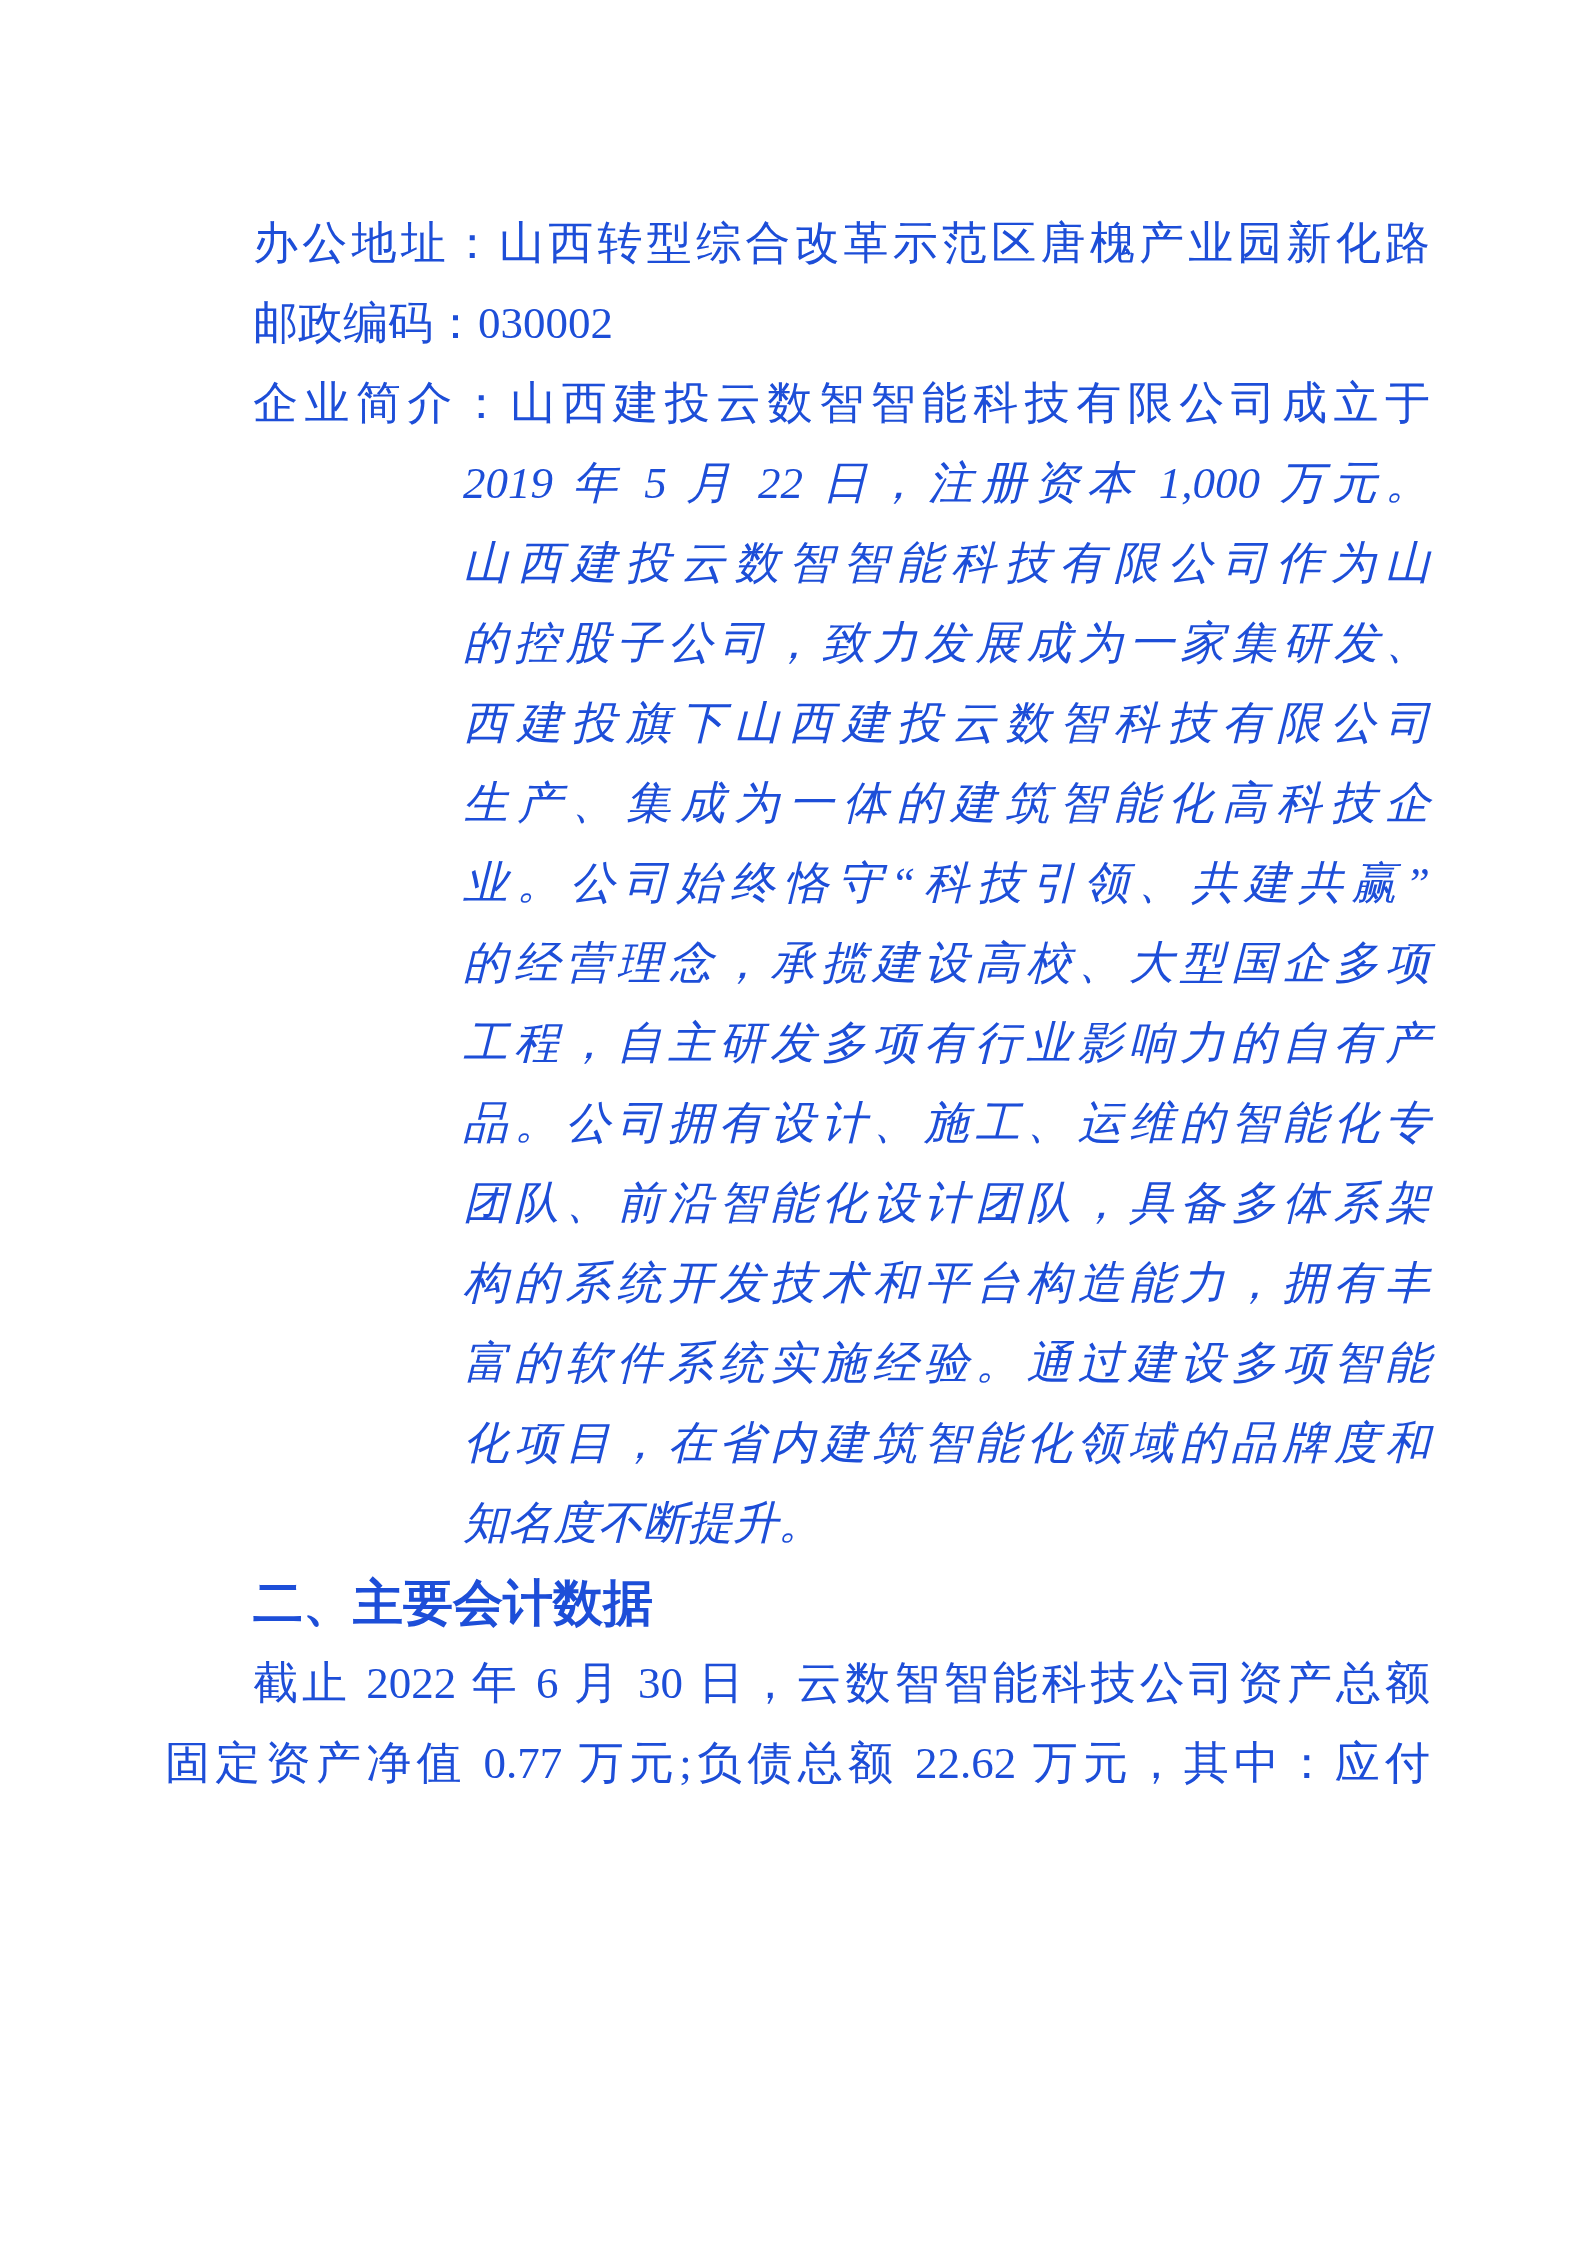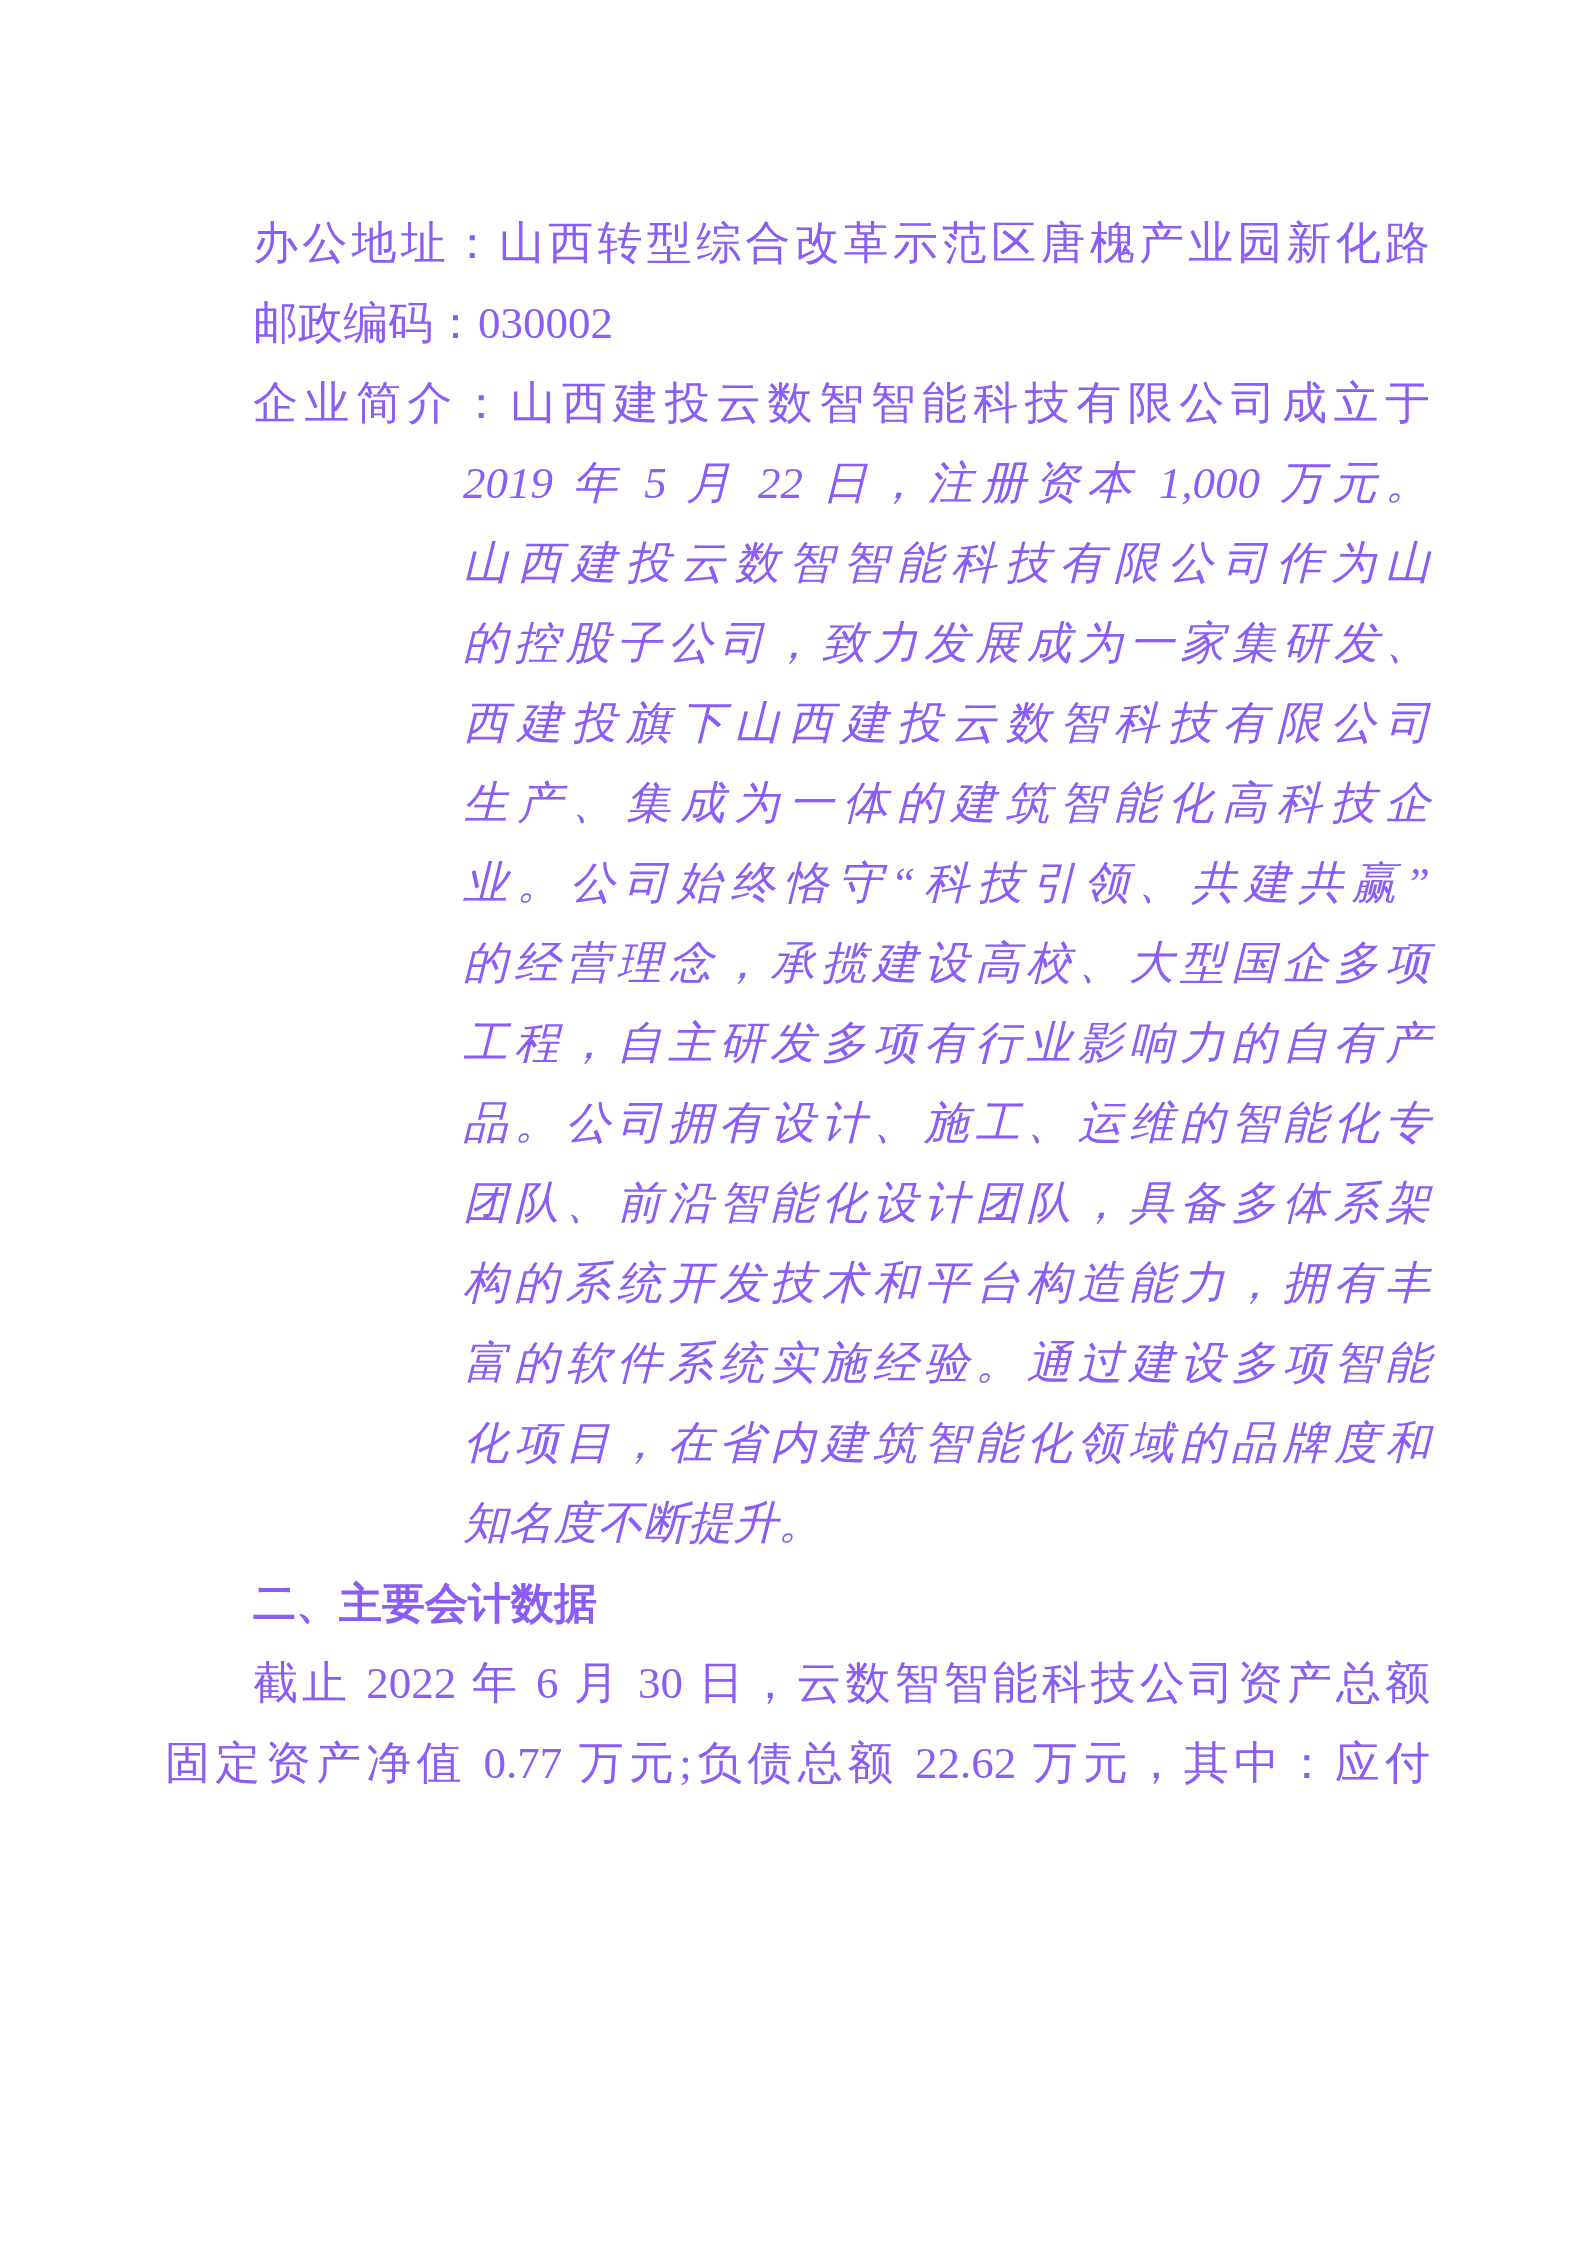--- a/index.html
+++ b/index.html
@@ -1,21 +1,21 @@
 <!DOCTYPE html>
 <html><head>
 <meta charset="utf-8">
 <style>
   html, body { margin: 0; padding: 0; background: #ffffff; }
   .page {
     position: relative;
     width: 1587px;
     height: 2245px;
     background: #ffffff;
-    color: #8b5cf6;
+    color: #1d4ed8;
     font-family: "Liberation Serif", "DejaVu Serif", serif;
     font-size: 45px;
     box-sizing: border-box;
     padding: 203px 157px 0 165px;
     overflow: hidden;
   }
   .line {
     line-height: 80px;
     white-space: nowrap;
   }
@@ -24,21 +24,21 @@
     text-align: justify;
     text-align-last: justify;
   }
   .ind-label { padding-left: 88px; }   
   .ind-cont  { padding-left: 298px; font-style: italic; }  
   .ind-addr  { padding-left: 210px; }  
   .ind-first { padding-left: 88px; }   
   .heading {
     font-family: "Liberation Sans", "DejaVu Sans", sans-serif;
     font-weight: 700;
-    font-size: 43px;
+    font-size: 50px;
     line-height: 80px;
     padding-left: 88px;
   }
   .label { display: inline; }
   .value { display: inline; }
 </style>
 </head>
 <body>
 
 <div class="page">

